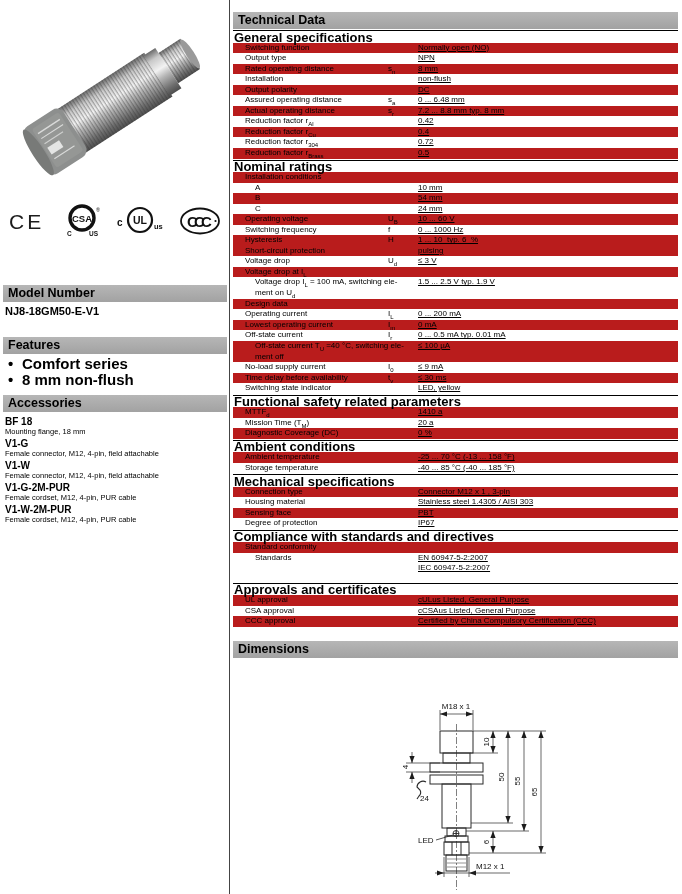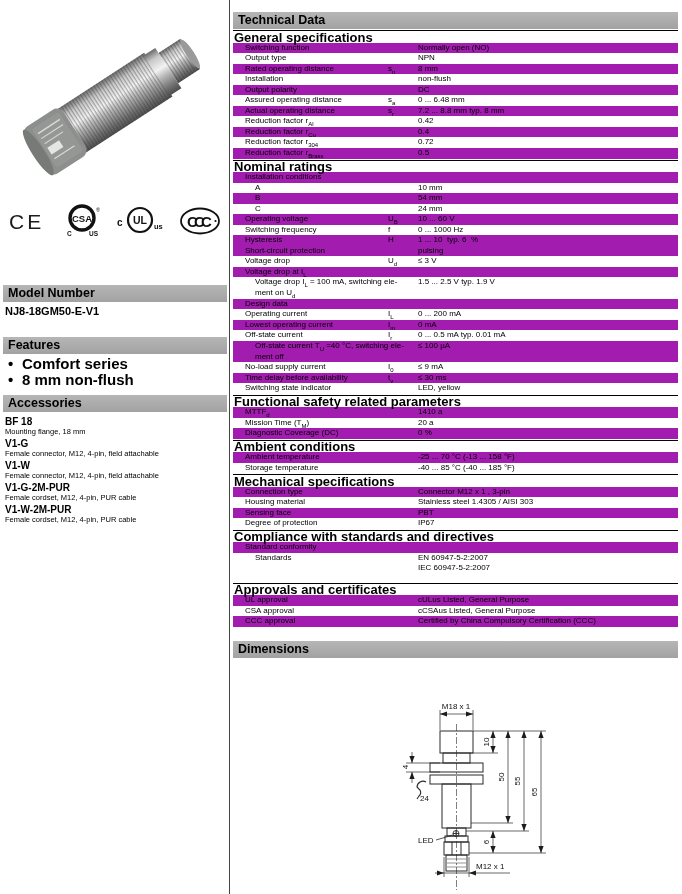--- a/index.html
+++ b/index.html
@@ -21,28 +21,28 @@
   .acc-list{position:absolute;left:2px;top:414px;right:2px;}
   .acc-name{font-size:10px;font-weight:bold;line-height:11px;margin-top:2px;}
   .acc-desc{font-size:7.5px;line-height:9px;margin-bottom:2px;}
   
   .right{position:absolute;left:233px;top:0;width:445px;}
   .right .bar{margin-top:12px;}
   .sec-title{font-size:13px;font-weight:bold;border-top:1px solid #000;
              padding:1.5px 0 1px 1px;margin-top:1px;line-height:9px;}
   .sec-title.gap{margin-top:9px;}
   .row{display:grid;grid-template-columns:155px 30px 1fr;align-items:start;min-height:10.5px;}
-  .row.stripe{background:#a21caf;}
+  .row.stripe{background:#b91c1c;}
   .cell{font-size:8px;line-height:10.4px;}
   .cell sub{font-size:6px;line-height:1;}
   .lab{padding-left:12px;white-space:pre;grid-column:1;}
   .lab.span2{grid-column:1/3;}
   .lab.ind2{padding-left:22px;}
   .sym{grid-column:2;}
-  .val{grid-column:3;white-space:pre-wrap;}
+  .val{grid-column:3;white-space:pre-wrap;text-decoration:underline;}
   .drawing{margin-top:2px;}
   svg text{font-family:"Liberation Sans","DejaVu Sans",sans-serif;}
 </style>
 </head>
 <body>
 
 <div class="vrule"></div>
 
 <aside class="left">
 

